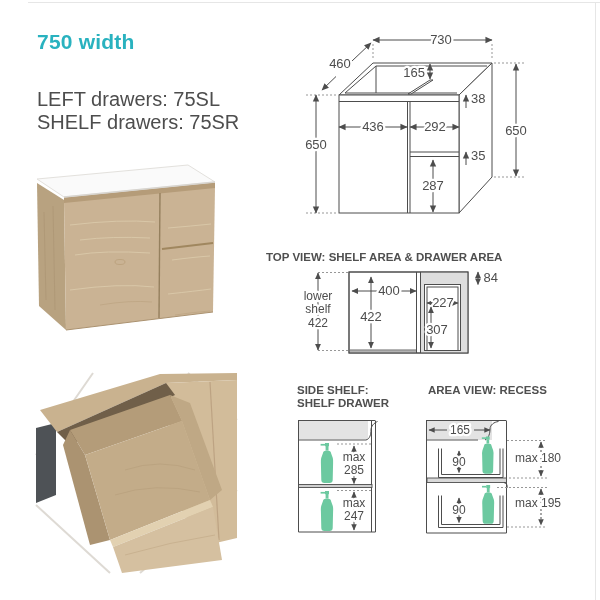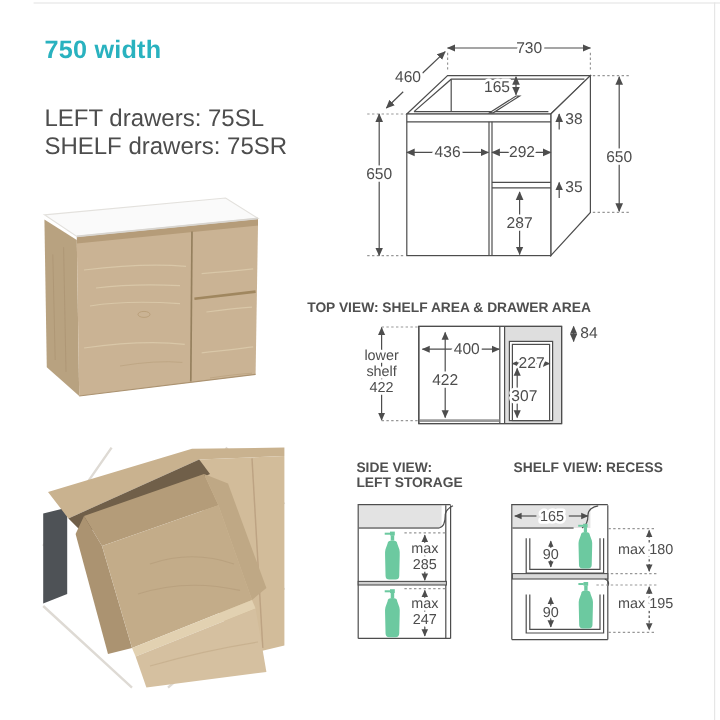--- a/index.html
+++ b/index.html
@@ -121,21 +121,21 @@
       <text class="dim" x="373" y="131" text-anchor="middle">436</text>
       <line class="dimln" x1="410" y1="127" x2="459" y2="127" marker-start="url(#arr1)" marker-end="url(#arr1)"></line>
       <text class="dim" x="435" y="131" text-anchor="middle">292</text>
       <line class="dimln" x1="466" y1="152" x2="466" y2="165" marker-start="url(#arr1)"></line>
       <text class="dim" x="471" y="160" text-anchor="start">35</text>
       <line class="dimln" x1="433" y1="160" x2="433" y2="212" marker-start="url(#arr1)" marker-end="url(#arr1)"></line>
       <text class="dim" x="433" y="190" text-anchor="middle">287</text>
     </g>
   </svg>
 
-  <div class="sec-title" style="left:256px;top:251px;">TOP VIEW: SHELF AREA &amp; DRAWER AREA</div>
+  <div class="sec-title" style="left:266px;top:251px;">TOP VIEW: SHELF AREA &amp; DRAWER AREA</div>
 
   <svg style="left:290px;top:265px;" width="230" height="95" viewBox="290 265 230 95">
     <defs>
       <marker id="arr2" viewBox="0 0 8 8" refX="7" refY="4" markerWidth="7" markerHeight="7" orient="auto-start-reverse">
         <path d="M0,0.6 L7.6,4 L0,7.4 z" fill="#4d4d4d"></path>
       </marker>
     </defs>
     <g>
       <rect class="stw" x="349" y="272" width="119" height="81"></rect>
       <rect class="grayd" x="420.5" y="272.5" width="47" height="80"></rect>
@@ -160,25 +160,25 @@
       <line class="dimln" x1="427" y1="303" x2="458" y2="303" marker-start="url(#arr2)" marker-end="url(#arr2)"></line>
       <text class="dim" x="443" y="307" text-anchor="middle">227</text>
       <line class="dimln" x1="431" y1="307" x2="431" y2="348" marker-start="url(#arr2)" marker-end="url(#arr2)"></line>
       <text class="dim" x="437" y="334" text-anchor="middle">307</text>
       <line class="dimln" x1="478" y1="272" x2="478" y2="284.5" marker-start="url(#arr2)" marker-end="url(#arr2)"></line>
       <text class="dim" x="483.5" y="282" text-anchor="start">84</text>
     </g>
   </svg>
 
   <div class="sec-title" style="left:297px;top:384px;">
-    <span>SIDE VIEW:</span>
-    <span>LEFT STORAGE</span>
+    <span>SIDE SHELF:</span>
+    <span>SHELF DRAWER</span>
   </div>
   <div class="sec-title" style="left:428px;top:384px;">
-    <span>SHELF VIEW: RECESS</span>
+    <span>AREA VIEW: RECESS</span>
   </div>
 
   <svg style="left:293px;top:412px;" width="290" height="130" viewBox="293 412 290 130">
     <defs>
       <marker id="arr3" viewBox="0 0 8 8" refX="7" refY="4" markerWidth="6.5" markerHeight="6.5" orient="auto-start-reverse">
         <path d="M0,0.6 L7.6,4 L0,7.4 z" fill="#4d4d4d"></path>
       </marker>
       <g id="bottleShape">
         <rect x="8" y="0" width="4" height="3.2"></rect>
         <rect x="3.6" y="0.9" width="4.6" height="1.7"></rect>

